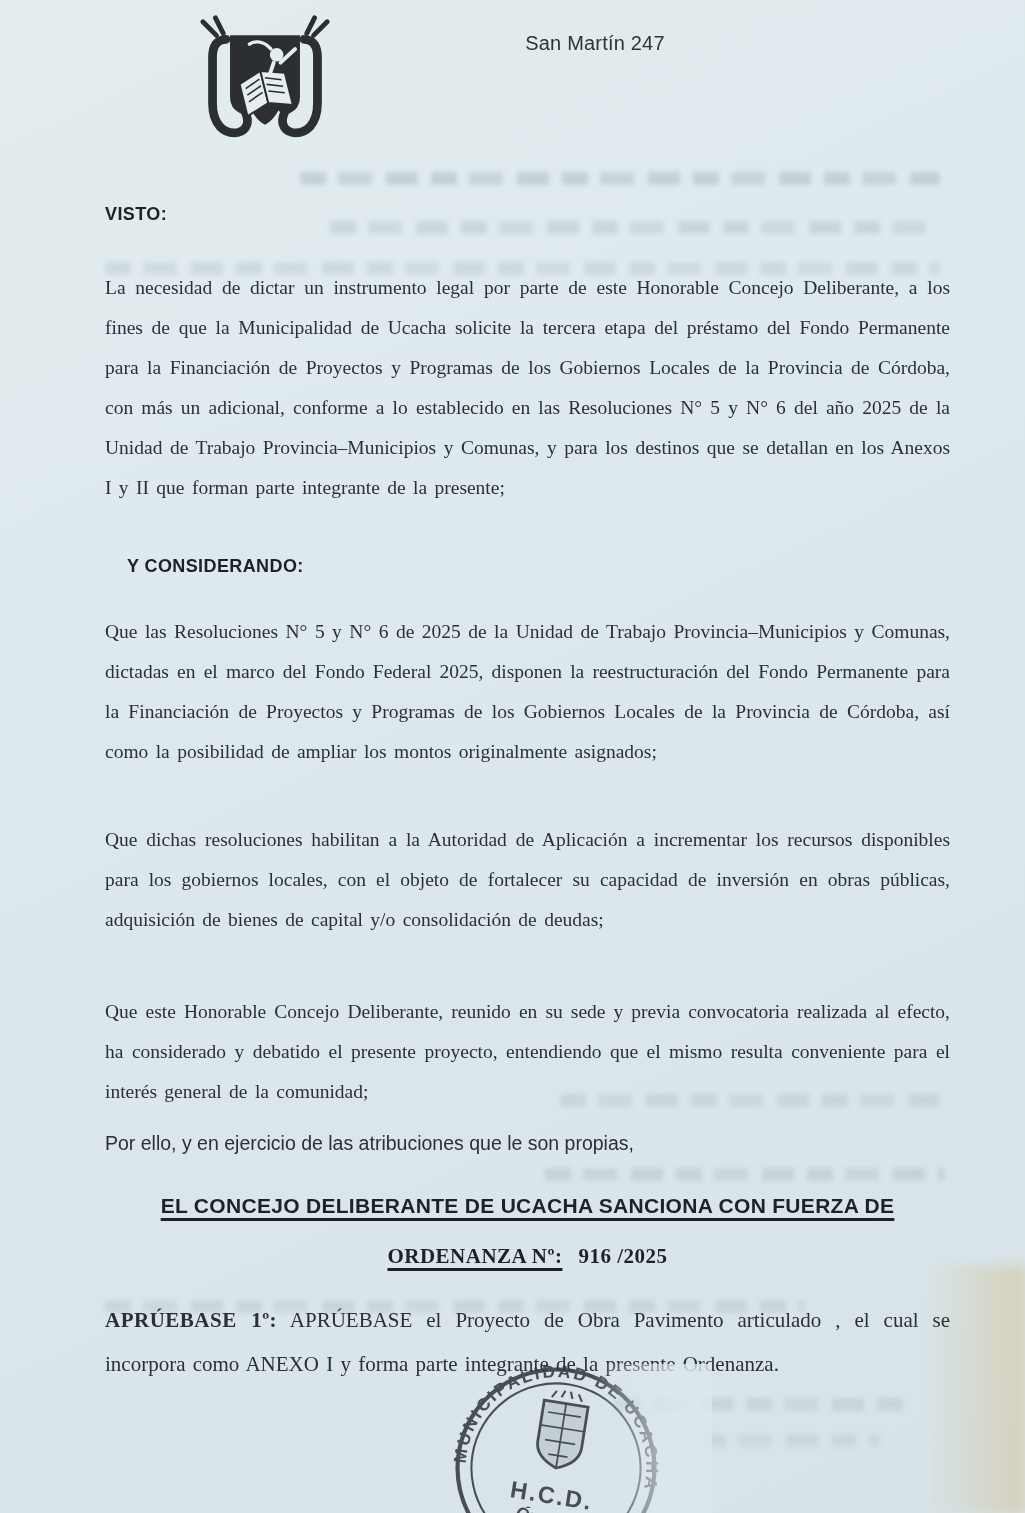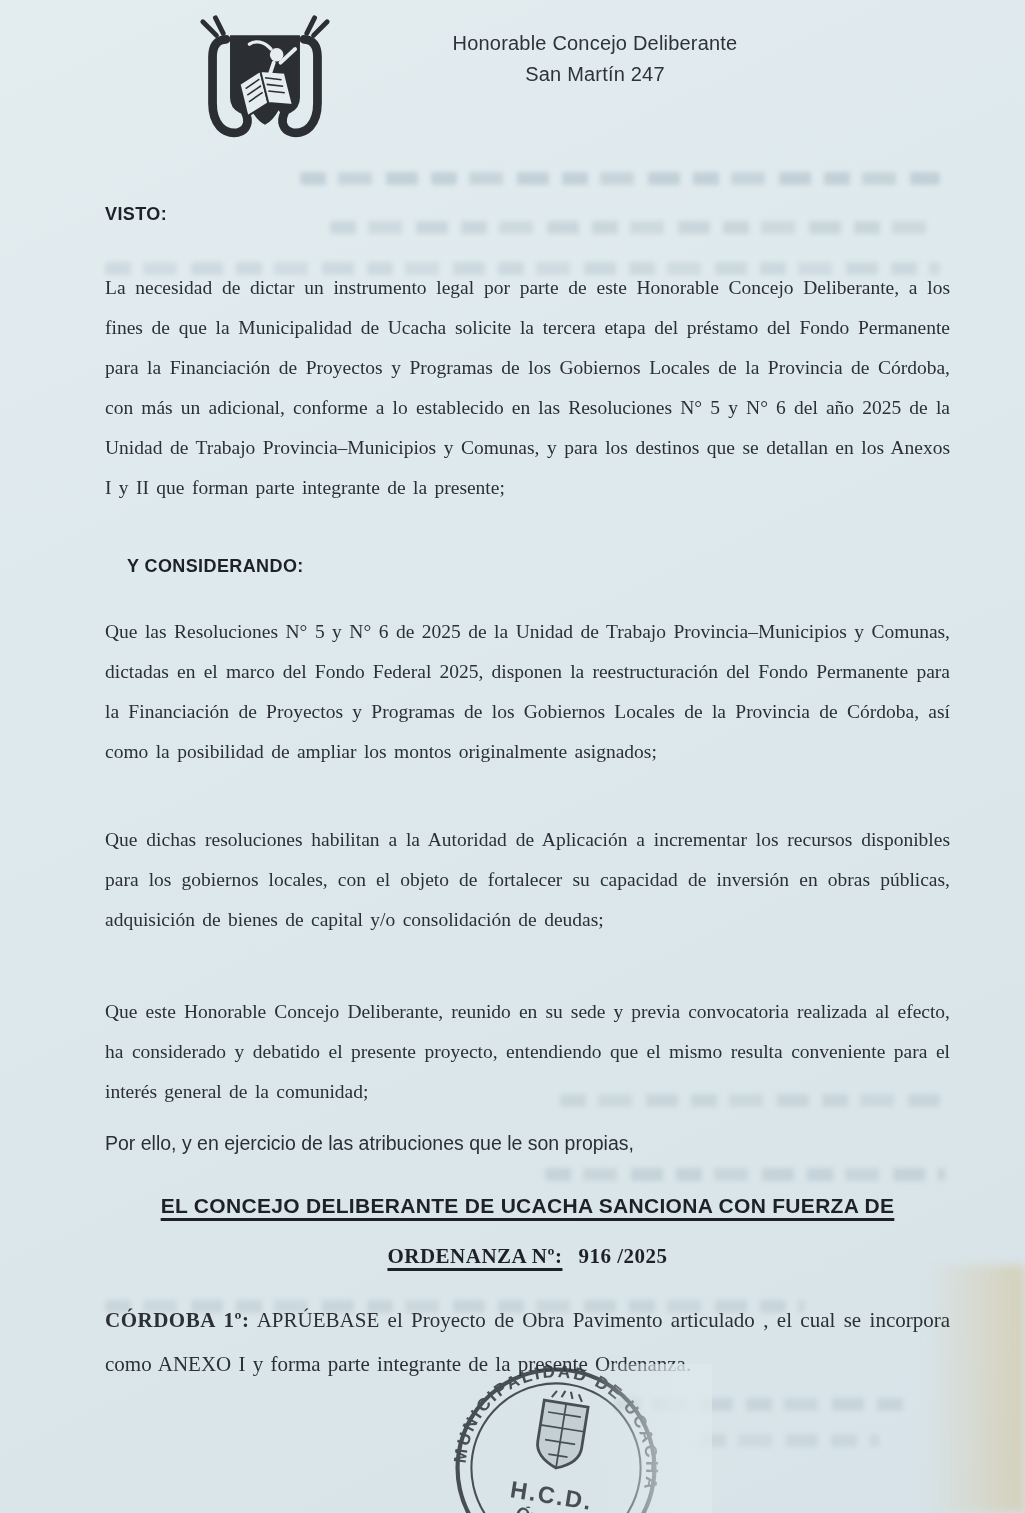--- a/index.html
+++ b/index.html
@@ -86,21 +86,20 @@
       <polygon points="80,58 104,66 104,100 80,92" fill="#e6edf0" stroke="#2b2f33" stroke-width="2"></polygon>
       <path d="M61 72 L77 66 M61 79 L77 73 M61 86 L77 80 M83 66 L99 72 M83 73 L99 79 M83 80 L99 86" stroke="#2b2f33" stroke-width="1.6"></path>
     </g>
     <circle cx="92" cy="42" r="7" fill="#e6edf0"></circle>
     <path d="M86 36 C79 28 70 27 64 31" stroke="#e6edf0" stroke-width="3.5" fill="none" stroke-linecap="round"></path>
     <path d="M96 50 L111 36" stroke="#e6edf0" stroke-width="4" fill="none" stroke-linecap="round"></path>
     <path d="M89 50 L85 62" stroke="#e6edf0" stroke-width="4" fill="none" stroke-linecap="round"></path>
   </svg>
 
   <div class="header-text">
-    <div>Honorable Concejo Deliberante</div>
     <div>San Martín 247</div>
   </div>
 
   <div class="blk h-bold" style="top:204px;">VISTO:</div>
 
   <p class="blk para" style="top:268px;">La necesidad de dictar un instrumento legal por parte de este Honorable Concejo Deliberante, a los fines de que la Municipalidad de Ucacha solicite la tercera etapa del préstamo del Fondo Permanente para la Financiación de Proyectos y Programas de los Gobiernos Locales de la Provincia de Córdoba, con más un adicional, conforme a lo establecido en las Resoluciones N° 5 y N° 6 del año 2025 de la Unidad de Trabajo Provincia–Municipios y Comunas, y para los destinos que se detallan en los Anexos I y II que forman parte integrante de la presente;</p>
 
   <div class="blk h-bold" style="top:556px;margin-left:22px;">Y CONSIDERANDO:</div>
 
   <p class="blk para" style="top:612px;">Que las Resoluciones N° 5 y N° 6 de 2025 de la Unidad de Trabajo Provincia–Municipios y Comunas, dictadas en el marco del Fondo Federal 2025, disponen la reestructuración del Fondo Permanente para la Financiación de Proyectos y Programas de los Gobiernos Locales de la Provincia de Córdoba, así como la posibilidad de ampliar los montos originalmente asignados;</p>
@@ -111,21 +110,21 @@
 
   <div class="blk sanction" style="top:1194px;">
     <span class="u">EL CONCEJO DELIBERANTE DE UCACHA SANCIONA CON FUERZA DE</span>
   </div>
 
   <div class="blk ord" style="top:1244px;">
     <span class="u">ORDENANZA Nº:</span><span class="num">916 /2025</span>
   </div>
 
   <p class="blk article" style="top:1298px;">
-    <span class="lbl">CÓRDOBA 1º:</span>
+    <span class="lbl">APRÚEBASE 1º:</span>
     <span>APRÚEBASE el Proyecto de Obra Pavimento articulado , el cual se incorpora como ANEXO I y forma parte integrante de la presente Ordenanza.</span>
   </p>
 
   <svg class="stamp" viewBox="0 0 300 300" aria-hidden="true">
     <g transform="rotate(9 150 150)" fill="none" stroke="#343a40">
       <circle cx="150" cy="150" r="142" stroke-width="6"></circle>
       <circle cx="150" cy="150" r="122" stroke-width="3"></circle>
 
       <g>
         <path d="M118 56 L182 56 L182 116 Q182 138 150 150 Q118 138 118 116 Z" stroke-width="4" fill="rgba(52,58,64,0.14)"></path>

